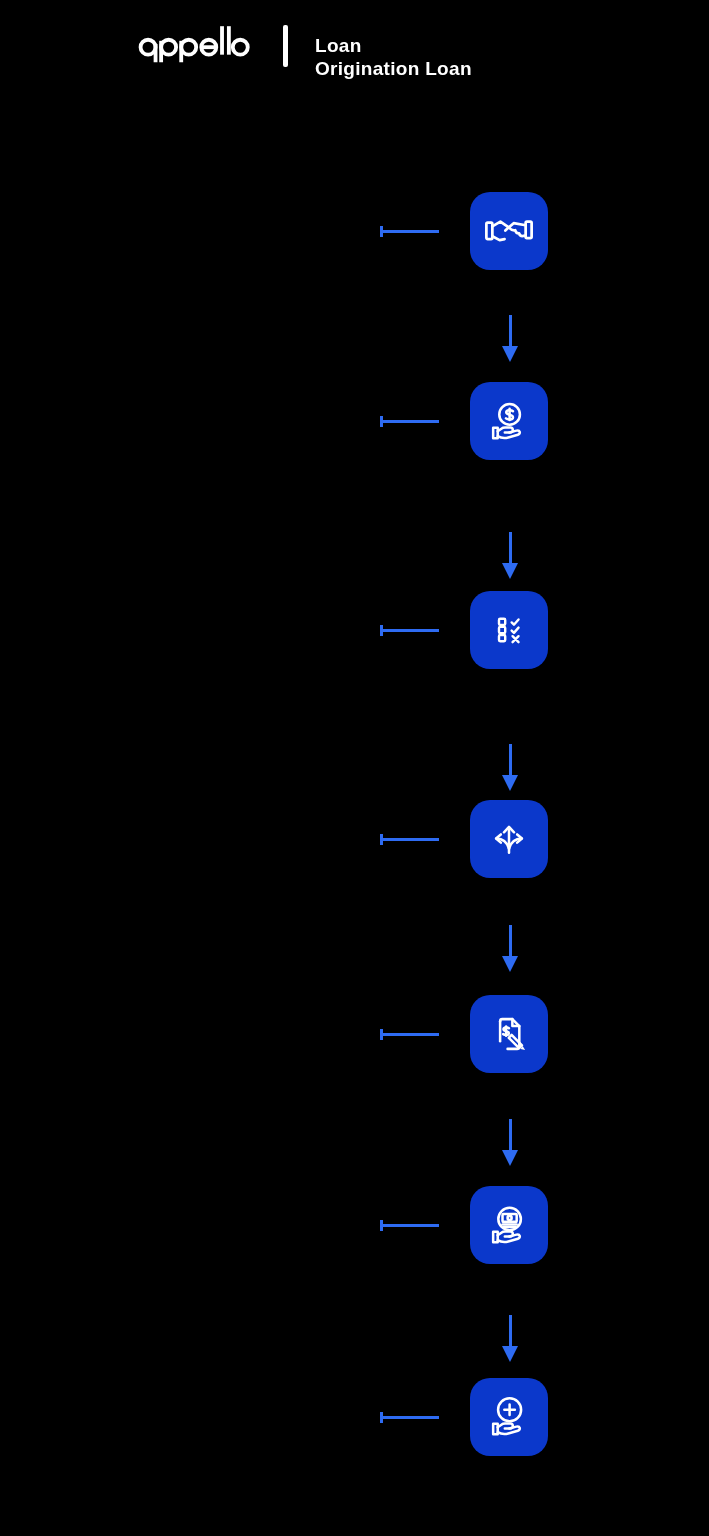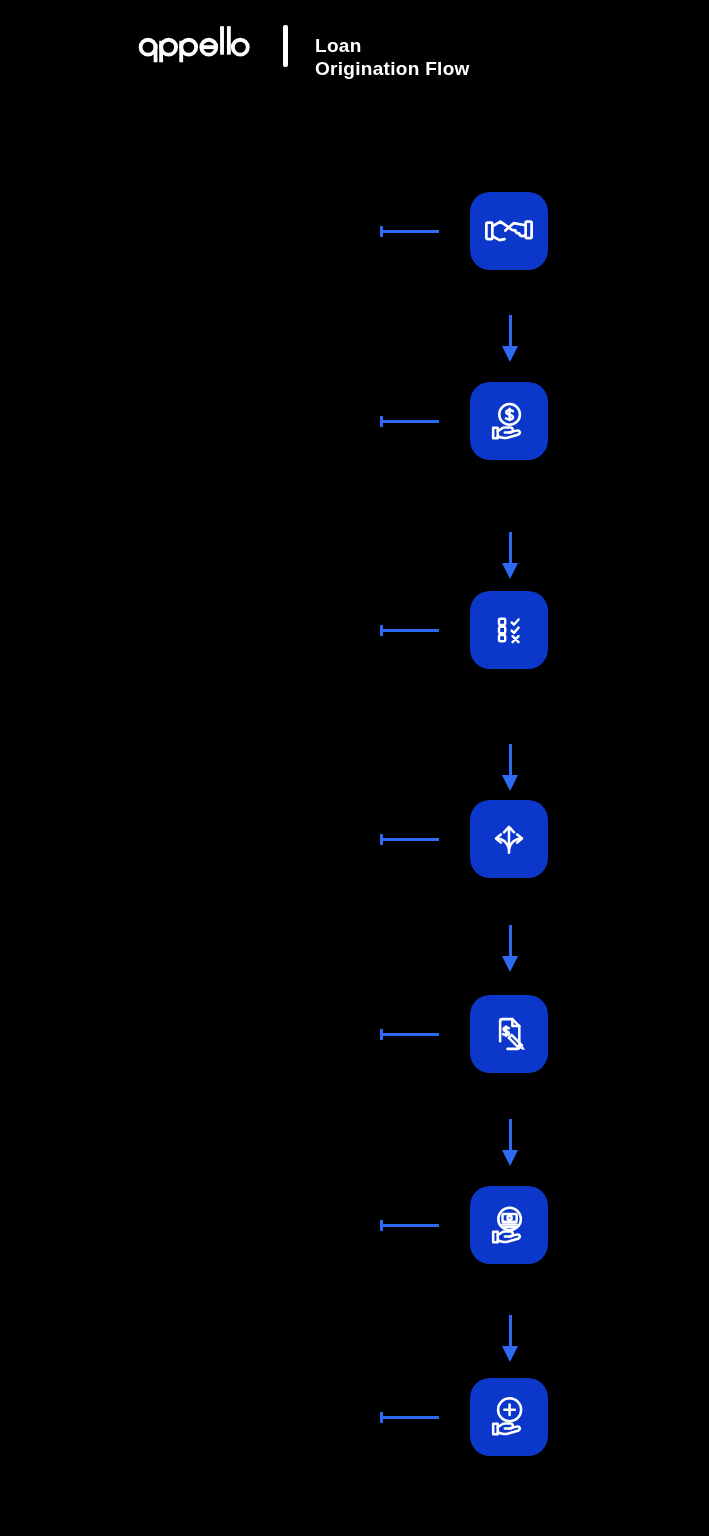--- a/index.html
+++ b/index.html
@@ -59,21 +59,21 @@
           <line x1="69.2" y1="26.5" x2="84.8" y2="26.5"></line>
         <line x1="91.5" y1="3.5" x2="91.5" y2="34.7"></line>
         <line x1="99" y1="3.5" x2="99" y2="34.7"></line>
         <circle cx="111.5" cy="26.5" r="8.2"></circle>
       </g>
     </svg>
   </div>
   <div class="hdivider"></div>
   <div class="titles">
     <div>Loan</div>
-    <div>Origination Flow</div>
+    <div>Origination Loan</div>
   </div>
 
   <svg width="0" height="0" style="position:absolute" aria-hidden="true">
     <defs>
       <g id="cup-hand" class="iconstroke">
         <path d="M6.8 25.6 h3.8 v8.8 H6.8 z"></path>
         <path d="M10.6 32.6 c2.8 1.7 5.8 1.9 8.8 1.1 l8 -2.3 c2.7 -.8 1.8 -4.2 -1.2 -3.4 l-6 1.6"></path>
         <path d="M10.6 28.6 l3 -2.2 c.9 -.7 2 -1 3.1 -1 h4.4 a2.1 2.1 0 0 1 0 4.2 h-4.6"></path>
       </g>
     </defs>

